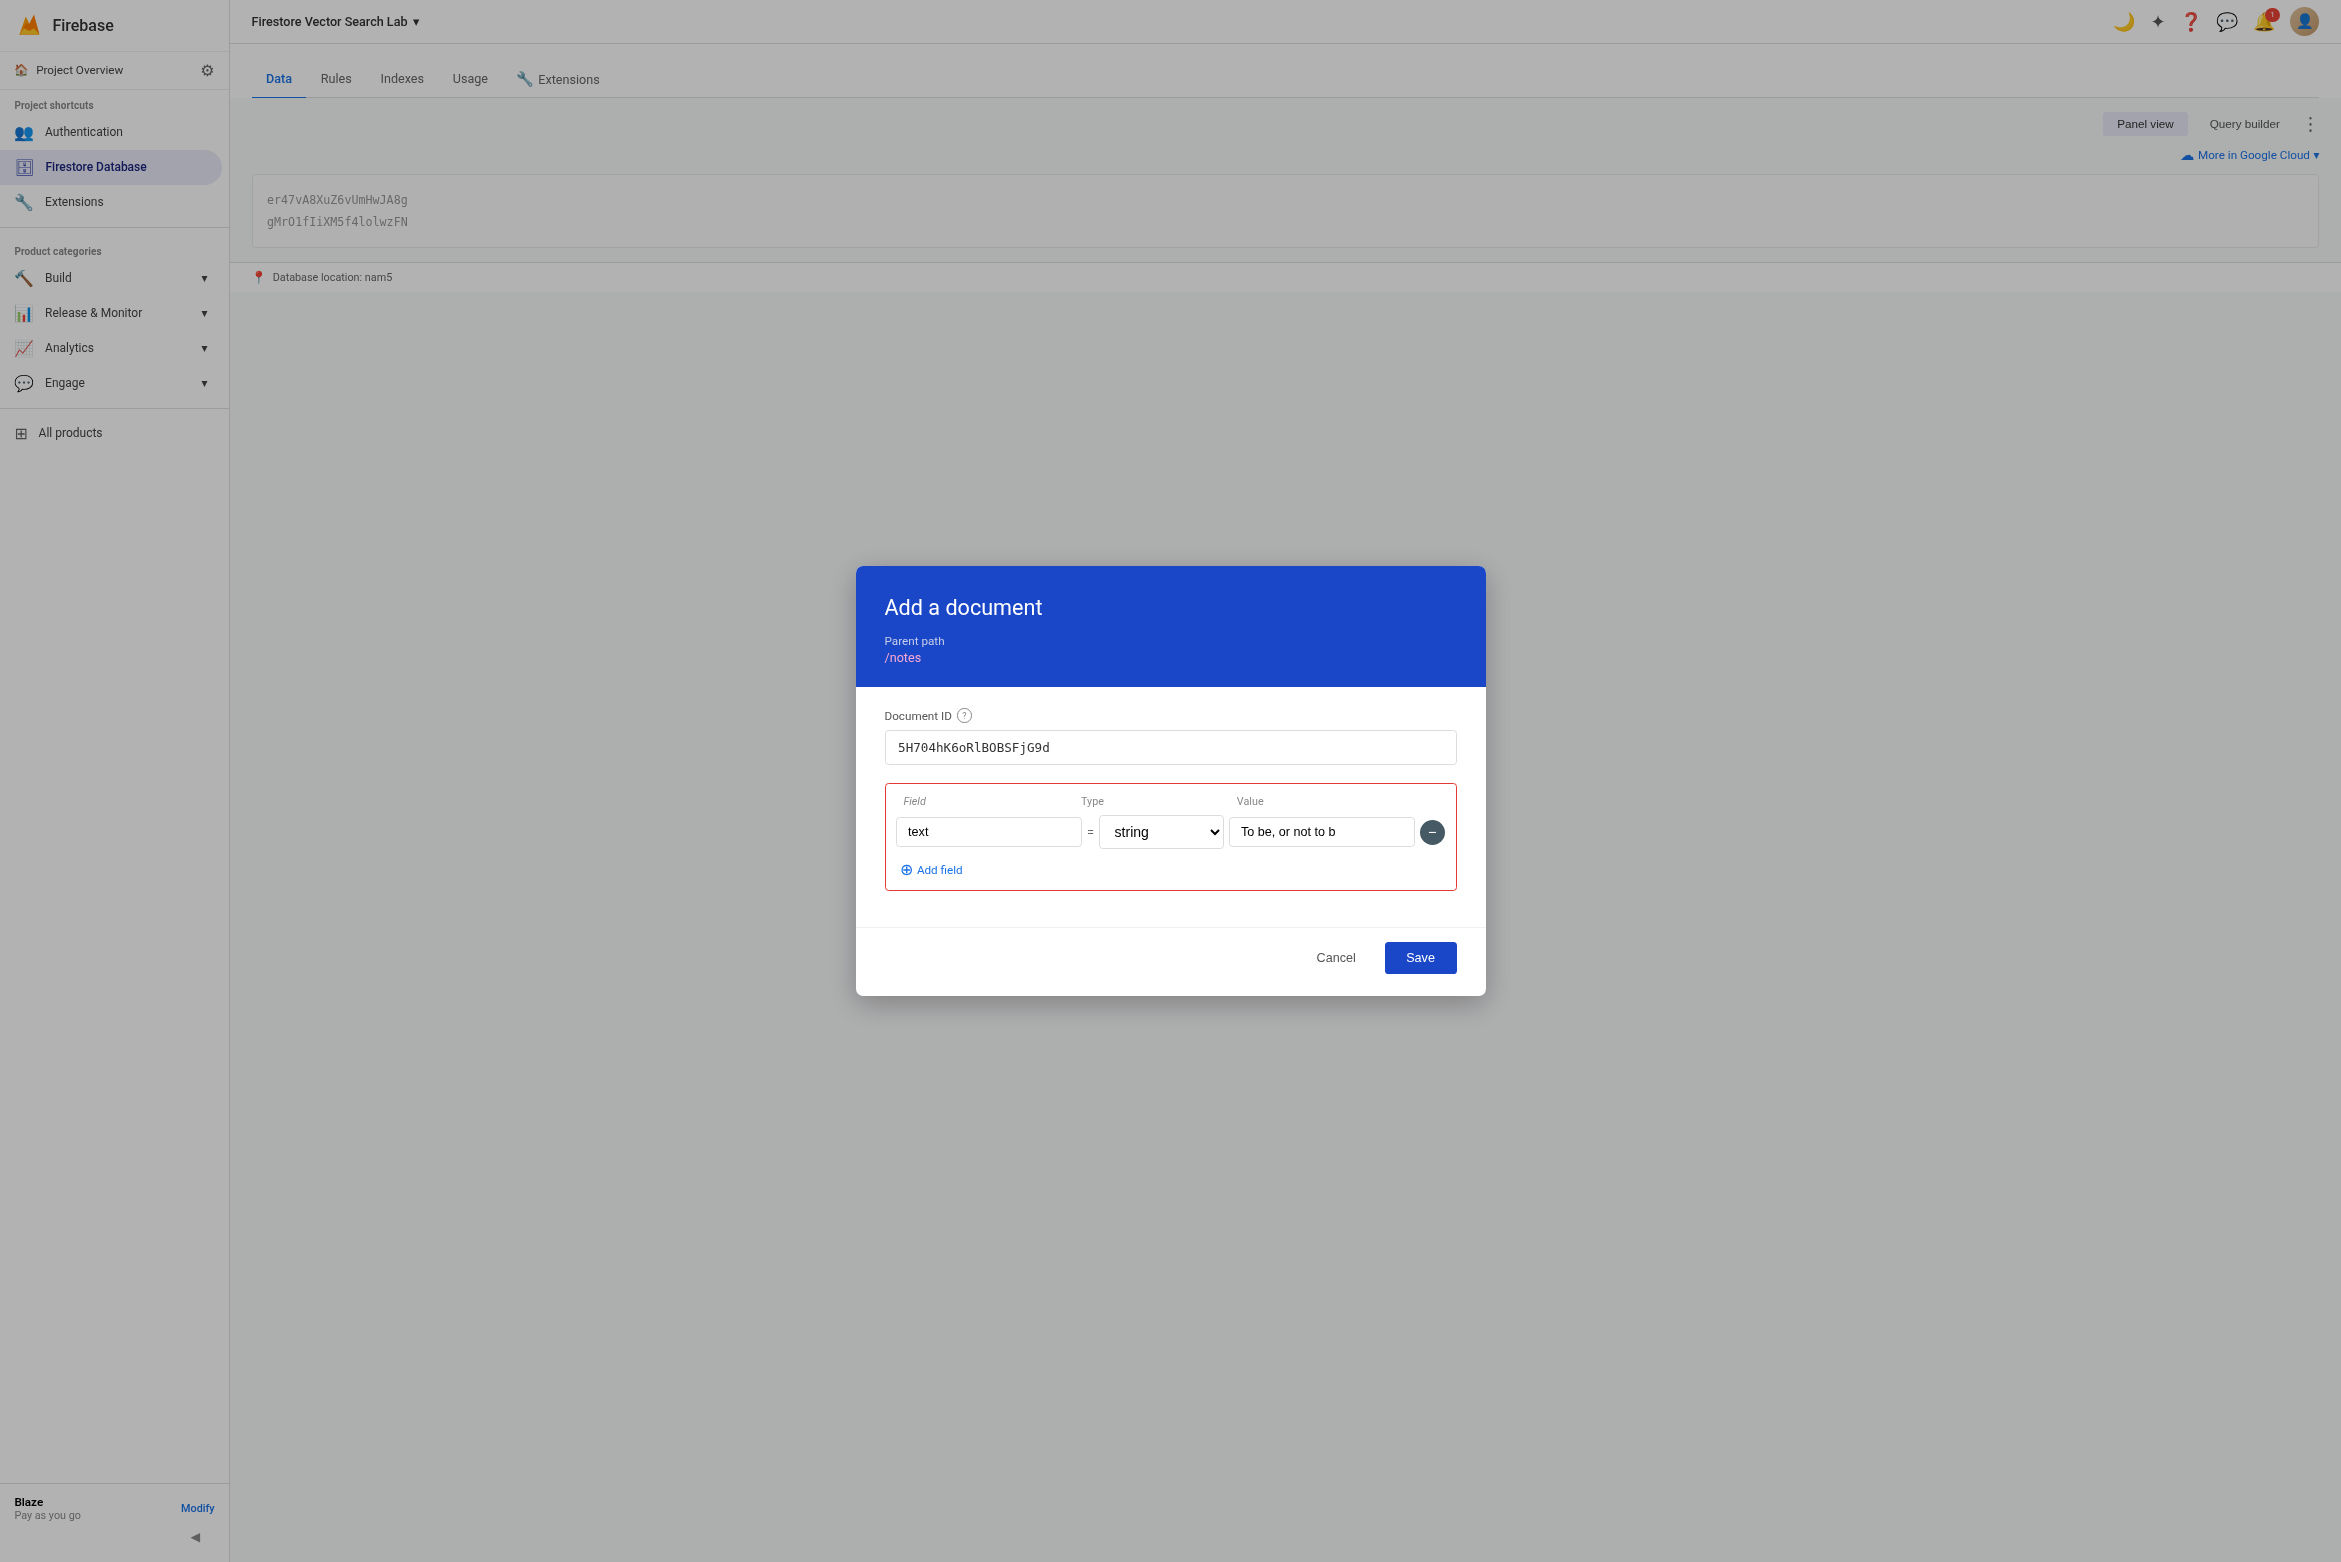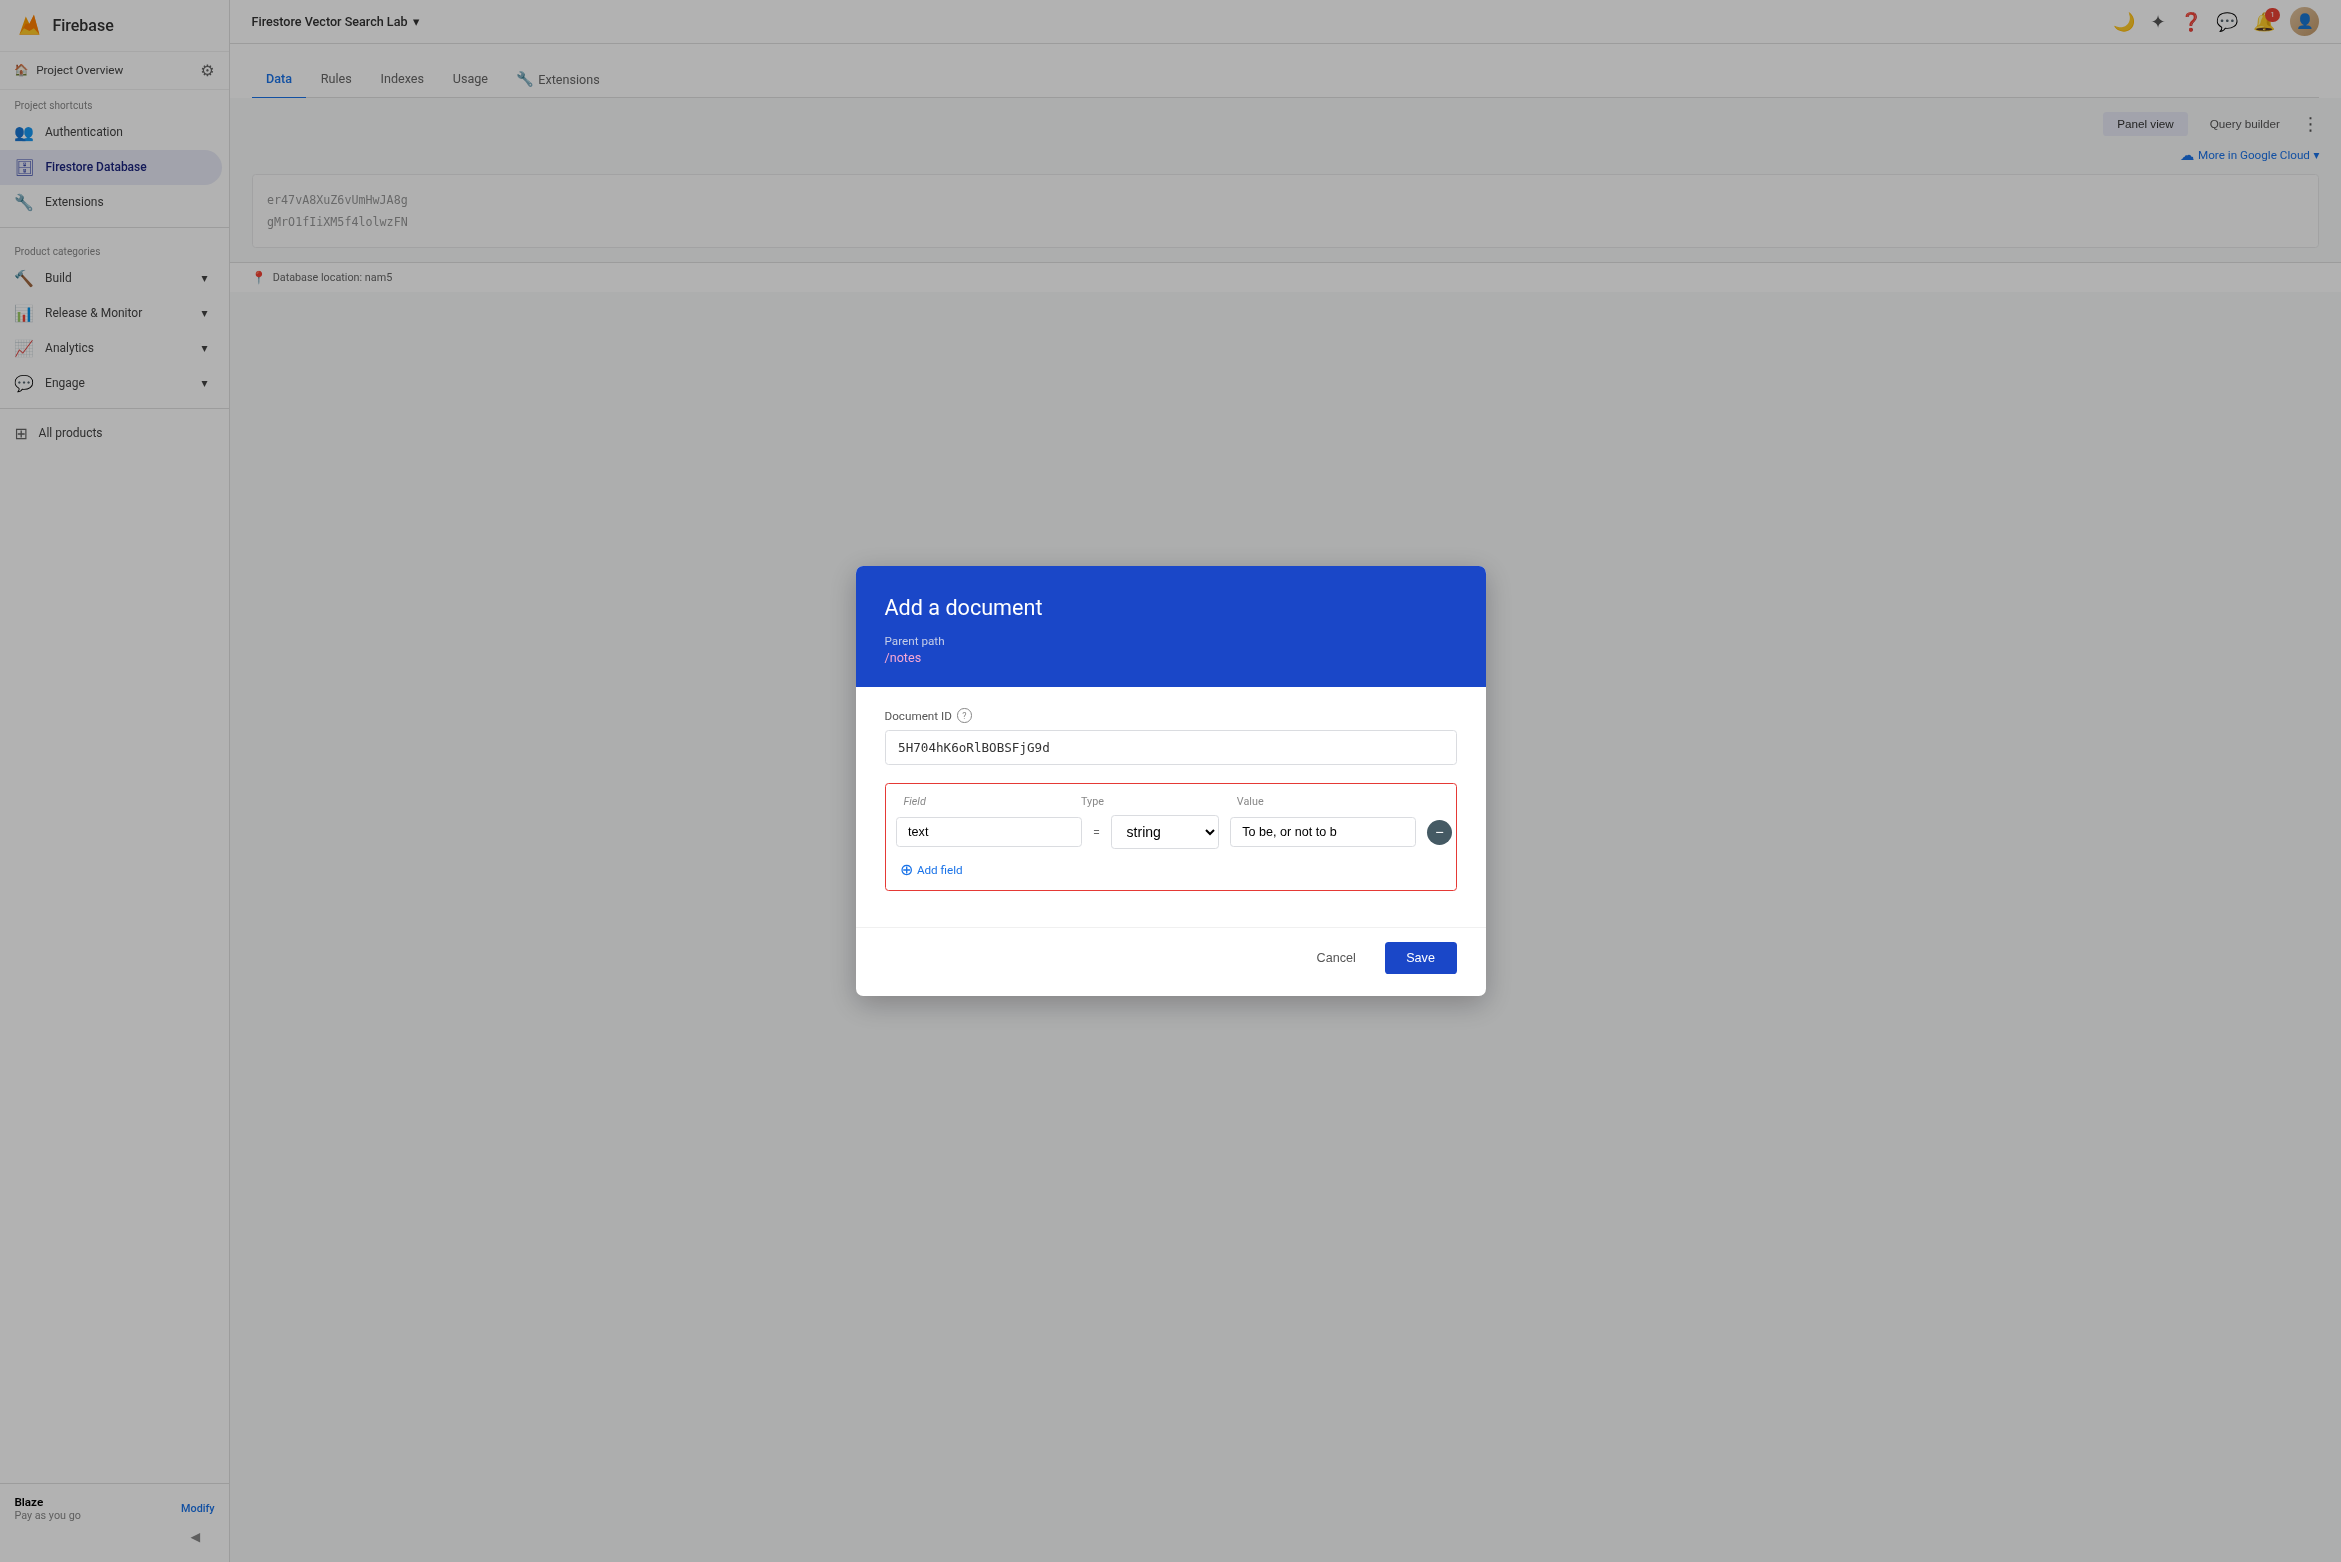--- a/index.html
+++ b/index.html
@@ -44,21 +44,21 @@
     }
     .gear-icon {
       color: #666;
       font-size: 16px;
       cursor: pointer;
     }
     .sidebar-section-label {
       font-size: 10px;
       color: #888;
       padding: 10.8px 14.4px 3.6px;
-      font-weight: 400;
+      font-weight: 700;
       text-transform: none;
       letter-spacing: 0.01em;
     }
     .sidebar-item {
       display: flex;
       align-items: center;
       gap: 10.8px;
       padding: 8px 14.4px;
       cursor: pointer;
       color: #444;
@@ -391,21 +391,21 @@
       color: #888;
       margin-bottom: 7.2px;
       padding-left: 7.2px;
     }
     .field-col { flex: 3; font-style: italic; }
     .type-col { flex: 3; }
     .value-col { flex: 4; }
     .field-entry {
       display: flex;
       align-items: center;
-      gap: 11px;
+      gap: 5px;
     }
     .field-input {
       flex: 3;
       padding: 7.2px 10.8px;
       border: 0.9px solid #dadce0;
       border-radius: 3.6px;
       font-size: 12.6px;
       outline: none;
     }
     .equals-sign {

